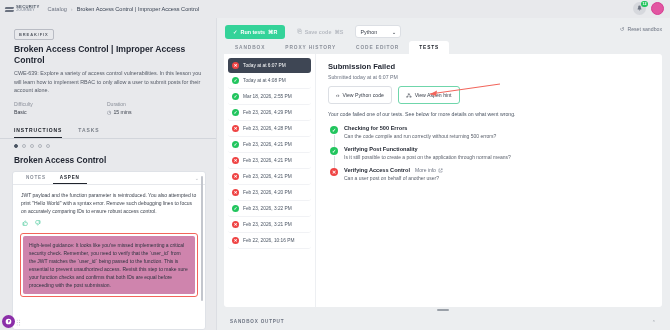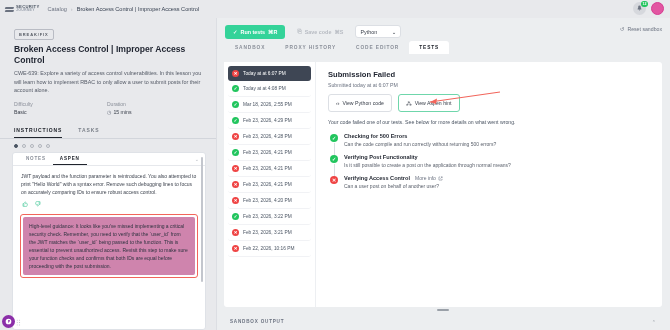--- a/index.html
+++ b/index.html
@@ -219,21 +219,21 @@
   .rtabs { display: flex; align-items: flex-end; padding: 0 0 0 9px; height: 14px; gap: 0; }
   .rtab {
     font-size: 4.8px; letter-spacing: .9px; font-weight: 700;
     color: #8a8f99; padding: 4px 10px 4px 10px;
     border-radius: 3px 3px 0 0;
   }
   .rtab.active { background: #fff; color: #20242c; }
 
   .panel {
     background: #fff;
-    margin: 8px 8px 0 8px;
+    margin: 0 8px 0 8px;
     border-radius: 0 3px 3px 3px;
     flex: 1;
     display: flex;
     overflow: hidden;
     position: relative;
   }
 
   .sublist {
     width: 92px; border-right: 1px solid #edeff2;
     padding: 4px 4px 0 4px;
@@ -360,20 +360,21 @@
     </div>
 
     <div class="dots">
       <span class="dot on"></span>
       <span class="dot"></span>
       <span class="dot"></span>
       <span class="dot"></span>
       <span class="dot"></span>
     </div>
 
+    <div class="sec-title">Broken Access Control</div>
 
     <div class="notes-panel">
       <div class="notes-tabs">
         <span class="ntab">NOTES</span>
         <span class="ntab active">ASPEN</span>
         <span class="chevron">⌄</span>
       </div>
       <div class="note-body">JWT payload and the function parameter is reintroduced. You also attempted to print "Hello World" with a syntax error. Remove such debugging lines to focus on accurately comparing IDs to ensure robust access control.</div>
       <div class="react-row">
         <span class="react">

